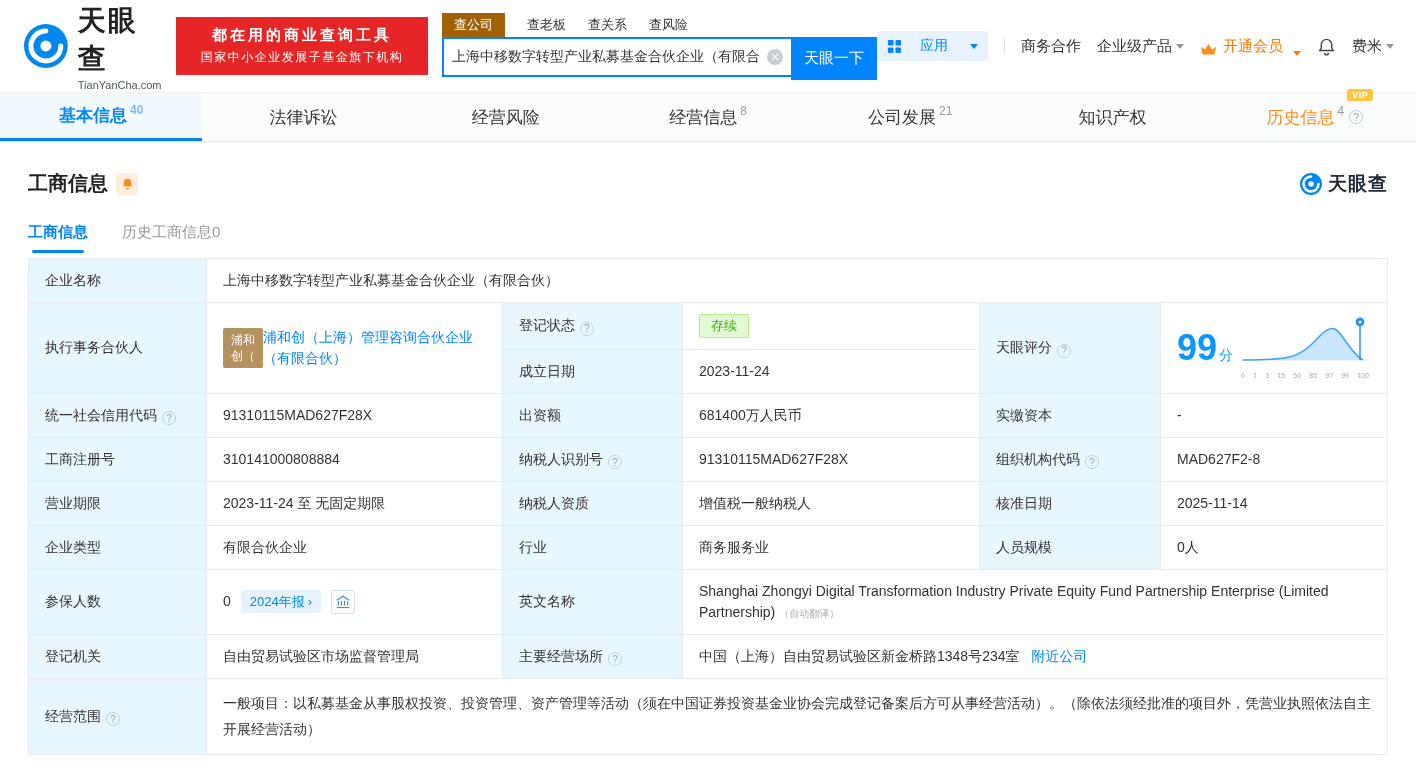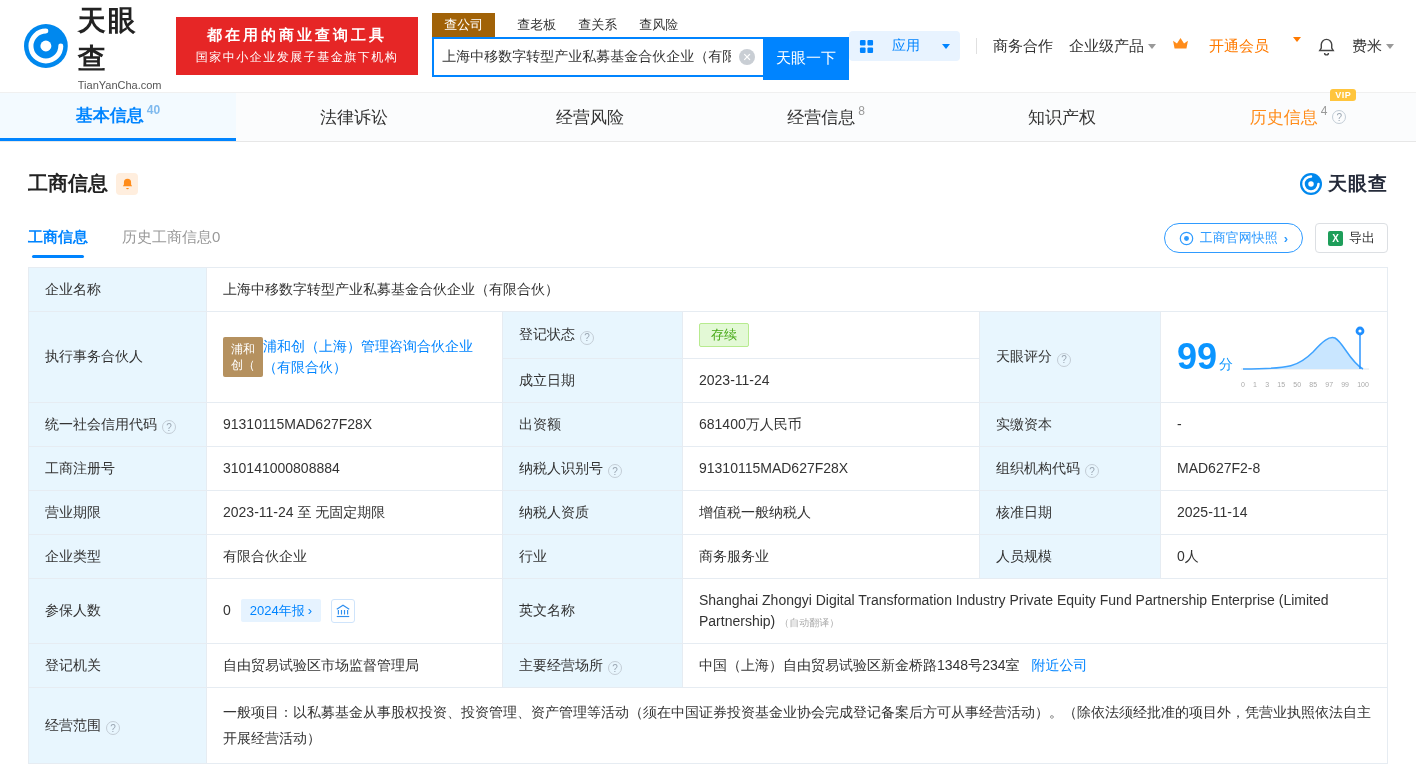--- a/index.html
+++ b/index.html
@@ -24,21 +24,21 @@
   .search-input-wrap { flex:1; display:flex; align-items:center; height:40px; border:2px solid #0084ff; border-right:none; background:#fff; }
   .search-input-wrap input { flex:1; border:none; outline:none; font-size:14px; color:#333; padding:0 8px; font-family:inherit; min-width:0; }
   .clear-btn { width:16px; height:16px; border-radius:50%; background:#c9ced4; color:#fff; font-size:11px; line-height:16px; text-align:center; margin-right:8px; cursor:pointer; flex:none; }
   .search-btn { width:86px; height:43px; background:#0084ff; border:none; color:#fff; font-size:15px; cursor:pointer; font-family:inherit; }
 
   .top-right { margin-left:auto; display:flex; align-items:center; gap:16px; font-size:15px; color:#333; white-space:nowrap; }
   .caret { display:inline-block; width:0; height:0; border-left:4px solid transparent; border-right:4px solid transparent; border-top:5px solid currentColor; margin-left:4px; vertical-align:2px; }
   .app-btn { display:inline-flex; align-items:center; gap:18px; background:#e8f3ff; color:#0084ff; border-radius:4px; padding:6px 10px; font-size:14px; cursor:pointer; }
   .vdiv { width:1px; height:16px; background:#e0e0e0; }
   .hlink { cursor:pointer; }
-  .vip-link { color:#ff7a00; display:inline-flex; align-items:flex-start; gap:20px; cursor:pointer; }
+  .vip-link { color:#ff7a00; display:inline-flex; align-items:flex-end; gap:6px; cursor:pointer; }
   .bell-btn { cursor:pointer; display:inline-flex; }
 
   
   .main-tabs { display:flex; height:50px; border-top:1px solid #f0f0f0; border-bottom:1px solid #e7e7e7; background:#fbfcfd; }
   .mtab { flex:1; display:flex; align-items:center; justify-content:center; font-size:17px; color:#333; cursor:pointer; position:relative; }
   .mtab .rel { position:relative; display:inline-flex; align-items:center; }
   .mtab-count { font-size:12px; color:#999; margin-left:3px; transform:translateY(-6px); display:inline-block; }
   .mtab.active { color:#0084ff; font-weight:700; background:#f3faff; border-bottom:3px solid #0084ff; }
   .mtab.active .mtab-count { color:#7fb9ee; }
   .mtab.orange { color:#ff8c1a; }
@@ -178,20 +178,26 @@
       </span>
   </div>
   <div class="mtab">
     <span class="rel">
         <span>经营信息</span>
         <span class="mtab-count">8</span>
       </span>
   </div>
   <div class="mtab">
     <span class="rel">
+        <span>公司发展</span>
+        <span class="mtab-count">21</span>
+      </span>
+  </div>
+  <div class="mtab">
+    <span class="rel">
         <span>知识产权</span>
       </span>
   </div>
   <div class="mtab orange">
     <span class="rel">
       <span>历史信息</span>
         <span class="mtab-count">4</span>
       <span class="help">?</span>
       <span class="vip-tag">VIP</span>
     </span>
@@ -214,34 +220,20 @@
         <path d="M24 9 a15 15 0 1 0 15 15" stroke="#fff" stroke-width="5" fill="none" stroke-linecap="round"></path>
         <circle cx="24" cy="24" r="5.5" fill="#fff"></circle>
       </svg>
       <span>天眼查</span>
     </div>
   </div>
 
   <div class="subtab-row">
     <span class="subtab active">工商信息</span>
     <span class="subtab">历史工商信息0</span>
-    <div class="right-btns">
-      <button class="snapshot-btn">
-        <svg width="15" height="15" viewBox="0 0 16 16">
-          <circle cx="8" cy="8" r="6.6" fill="none" stroke="#2f9bff" stroke-width="1.3"></circle>
-          <circle cx="8" cy="8" r="2.6" fill="#2f9bff"></circle>
-        </svg>
-        <span>工商官网快照</span>
-        <span class="arr">›</span>
-      </button>
-      <button class="export-btn">
-        <span class="xls-ico">X</span>
-        <span>导出</span>
-      </button>
-    </div>
   </div>
 
   <table class="info-table">
     <colgroup>
       <col style="width:178px">
         <col style="width:296px">
         <col style="width:180px">
       <col style="width:297px">
         <col style="width:181px">
         <col>

